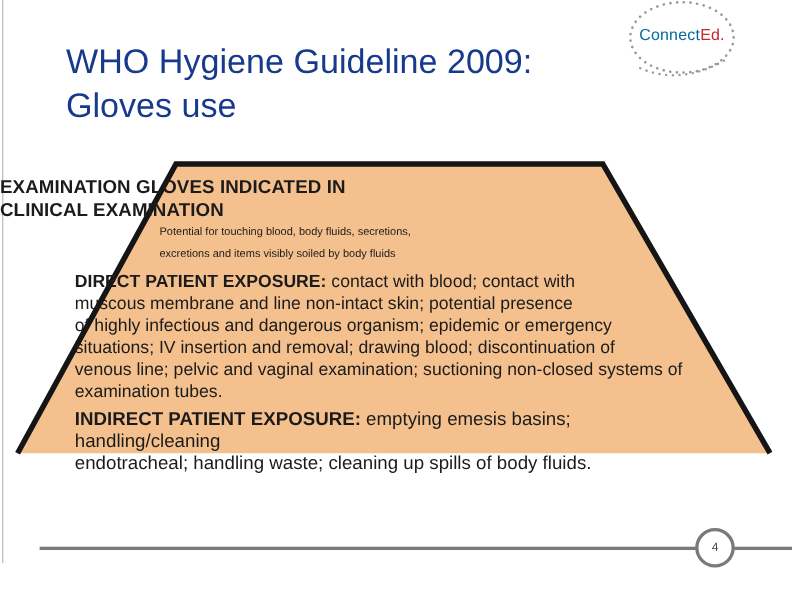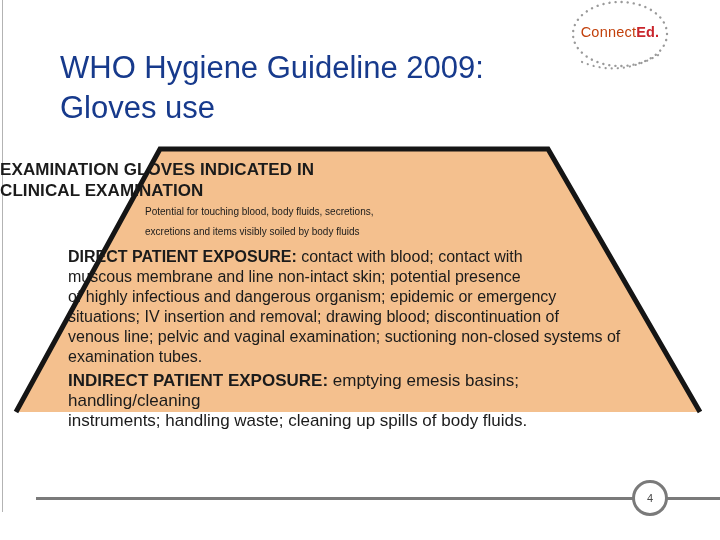--- a/index.html
+++ b/index.html
@@ -9,32 +9,31 @@
     font-family:"Liberation Sans", sans-serif;
   }
   
   .edge-line{position:absolute;left:2px;top:0;width:1px;height:512px;background:#b3b3b3;}
 
   
   .title{
     position:absolute;left:60px;top:36px;width:560px;
     color:#173a8c;font-size:31px;line-height:40px;font-weight:400;
     letter-spacing:0;
-    margin-top:12px;
   }
 
   
   .logo{position:absolute;left:552px;top:0;width:140px;height:86px;}
   .logo svg{position:absolute;left:0;top:0;}
   .logo-text{
     position:absolute;left:0;top:24px;width:136px;text-align:center;
     font-size:14.5px;letter-spacing:0.2px;
   }
-  .logo-text .g{color:#c2410c;}
-  .logo-text .r{color:#c9252c;font-weight:700;}
+  .logo-text .g{color:#0369a1;}
+  .logo-text .r{color:#c9252c;font-weight:400;}
 
   
   .pyramid-wrap{position:absolute;left:0;top:145px;width:720px;height:270px;}
   .pyr-text{position:absolute;left:0;width:720px;color:#1b1b1b;}
   .pyr-heading{top:14px;font-size:17px;font-weight:700;line-height:21px;letter-spacing:0.1px;}
   .pyr-sub{top:57px;left:145px;width:430px;font-size:10px;line-height:20px;}
   .pyr-direct{top:102px;left:68px;width:584px;font-size:16px;line-height:20px;}
   .pyr-indirect{top:226px;left:68px;width:584px;font-size:17px;line-height:20px;}
   .pyr-direct b,.pyr-indirect b{font-weight:700;}
 
@@ -87,20 +86,20 @@
     <div><b>DIRECT PATIENT EXPOSURE:</b><span> contact with blood; contact with</span></div>
     <div>muscous membrane and line non-intact skin; potential presence</div>
     <div>of highly infectious and dangerous organism; epidemic or emergency</div>
     <div>situations; IV insertion and removal; drawing blood; discontinuation of</div>
     <div>venous line; pelvic and vaginal examination; suctioning non-closed systems of</div>
     <div>examination tubes.</div>
   </div>
 
   <div class="pyr-text pyr-indirect">
     <div><b>INDIRECT PATIENT EXPOSURE:</b><span> emptying emesis basins; handling/cleaning</span></div>
-    <div>instruments; handling waste; cleaning up spills of body fluids.</div>
+    <div>endotracheal; handling waste; cleaning up spills of body fluids.</div>
   </div>
 </div>
 
 <div class="footer-line"></div>
 <div class="page-badge">
   <span>4</span>
 </div>
 
 </body></html>

